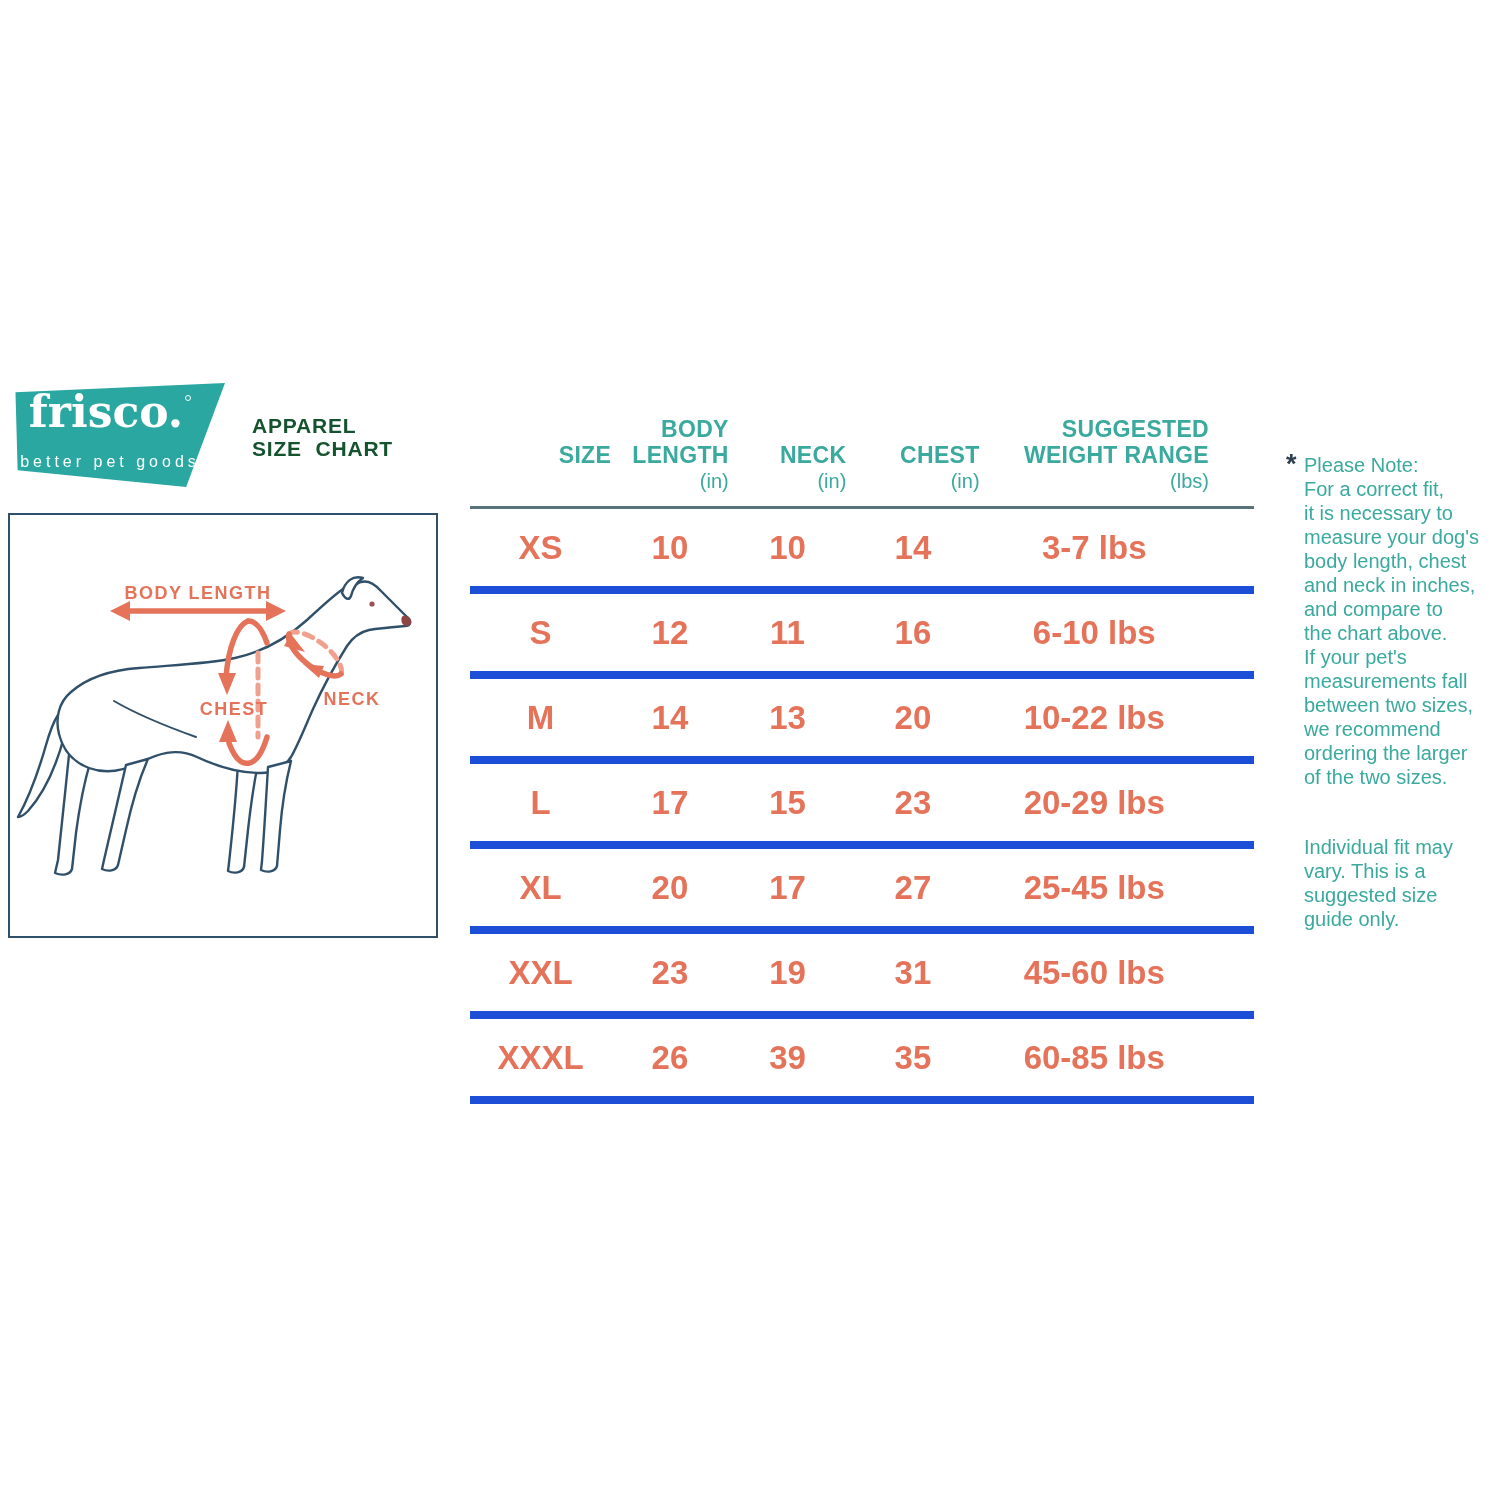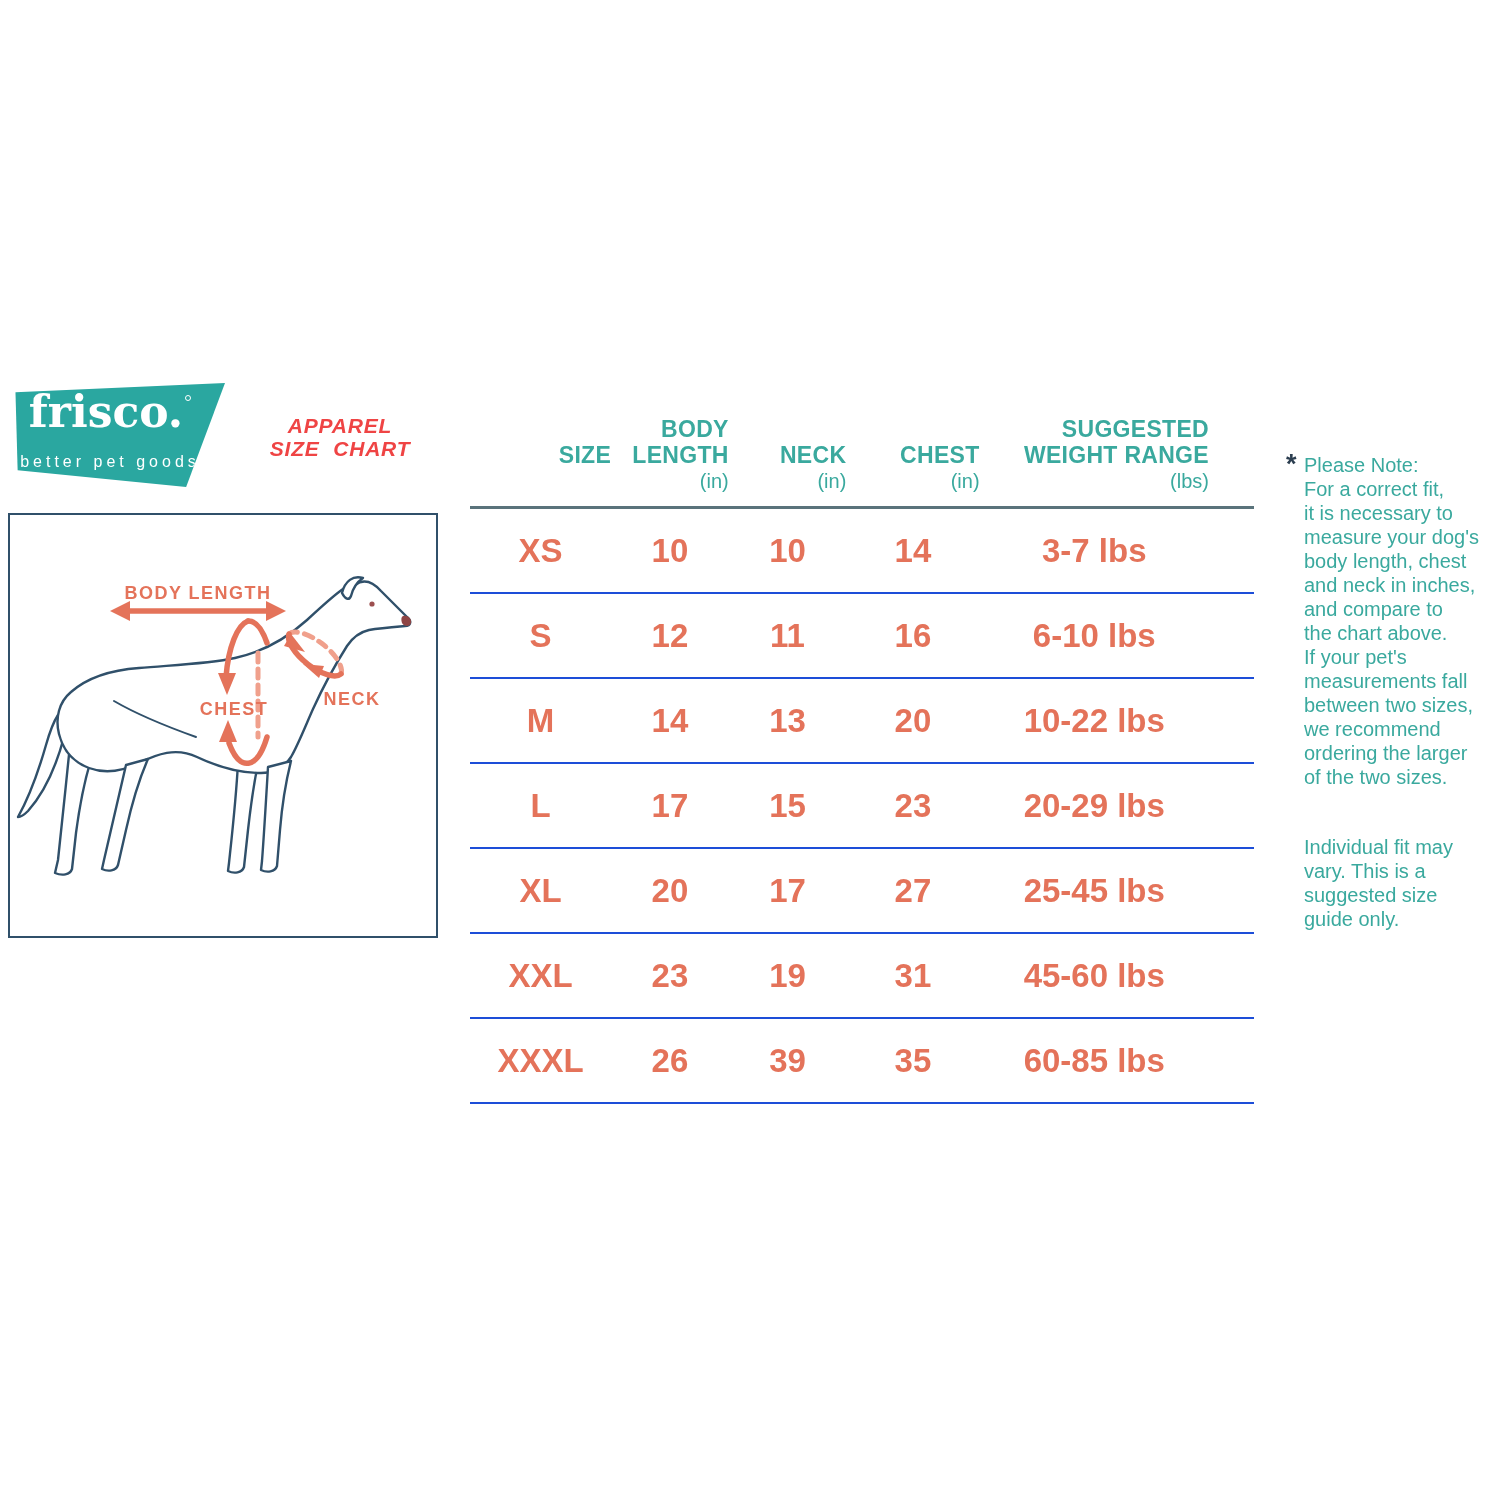--- a/index.html
+++ b/index.html
@@ -28,22 +28,22 @@
     border-radius:50%; vertical-align:26px; margin-left:2px;
   }
   .logo-tagline {
     font-size:16px; color:#ffffff; letter-spacing:4px; margin-top:19px;
     white-space:nowrap;
   }
 
   
   .chart-title {
     position:absolute; left:252px; top:414px; width:176px;
-    text-align:center; color:#ef4444; font-weight:bold;
-    font-size:21px; line-height:23px; letter-spacing:0.8px;font-style:italic;
+    text-align:left; color:#14532d; font-weight:bold;
+    font-size:21px; line-height:23px; letter-spacing:0.8px;
   }
   .chart-title .l2 { word-spacing:7px; }
 
   
   .dog-box {
     position:absolute; left:8px; top:513px; width:430px; height:425px;
     border:2px solid #30506A; background:#ffffff;
   }
   .svg-label {
     font-family:"Liberation Sans", sans-serif;
@@ -59,21 +59,21 @@
   }
   .hcell {
     display:flex; flex-direction:column; align-items:flex-end; justify-content:flex-end;
     padding-bottom:12px; color:#3AA99E; text-align:center;
   }
   .hcell span { display:block; height:26px; line-height:26px; white-space:nowrap; }
   .h-top,.h-main { font-weight:bold; font-size:23px; letter-spacing:0.3px; }
   .h-unit { font-weight:normal; font-size:20px; }
   .trow {
     display:grid; grid-template-columns:18% 15% 15% 17% 35%;
-    height:85px; border-bottom:2px solid #1d4ed8; align-items:center;
+    height:85px; border-bottom:8px solid #1d4ed8; align-items:center;
   }
   .cell {
     text-align:center; color:#E4735A; font-weight:bold; font-size:33px;
     white-space:nowrap;
   }
   .col5 { padding-right:45px; }
 
   
   .note { position:absolute; left:1288px; top:453px; width:218px; }
   .asterisk {

